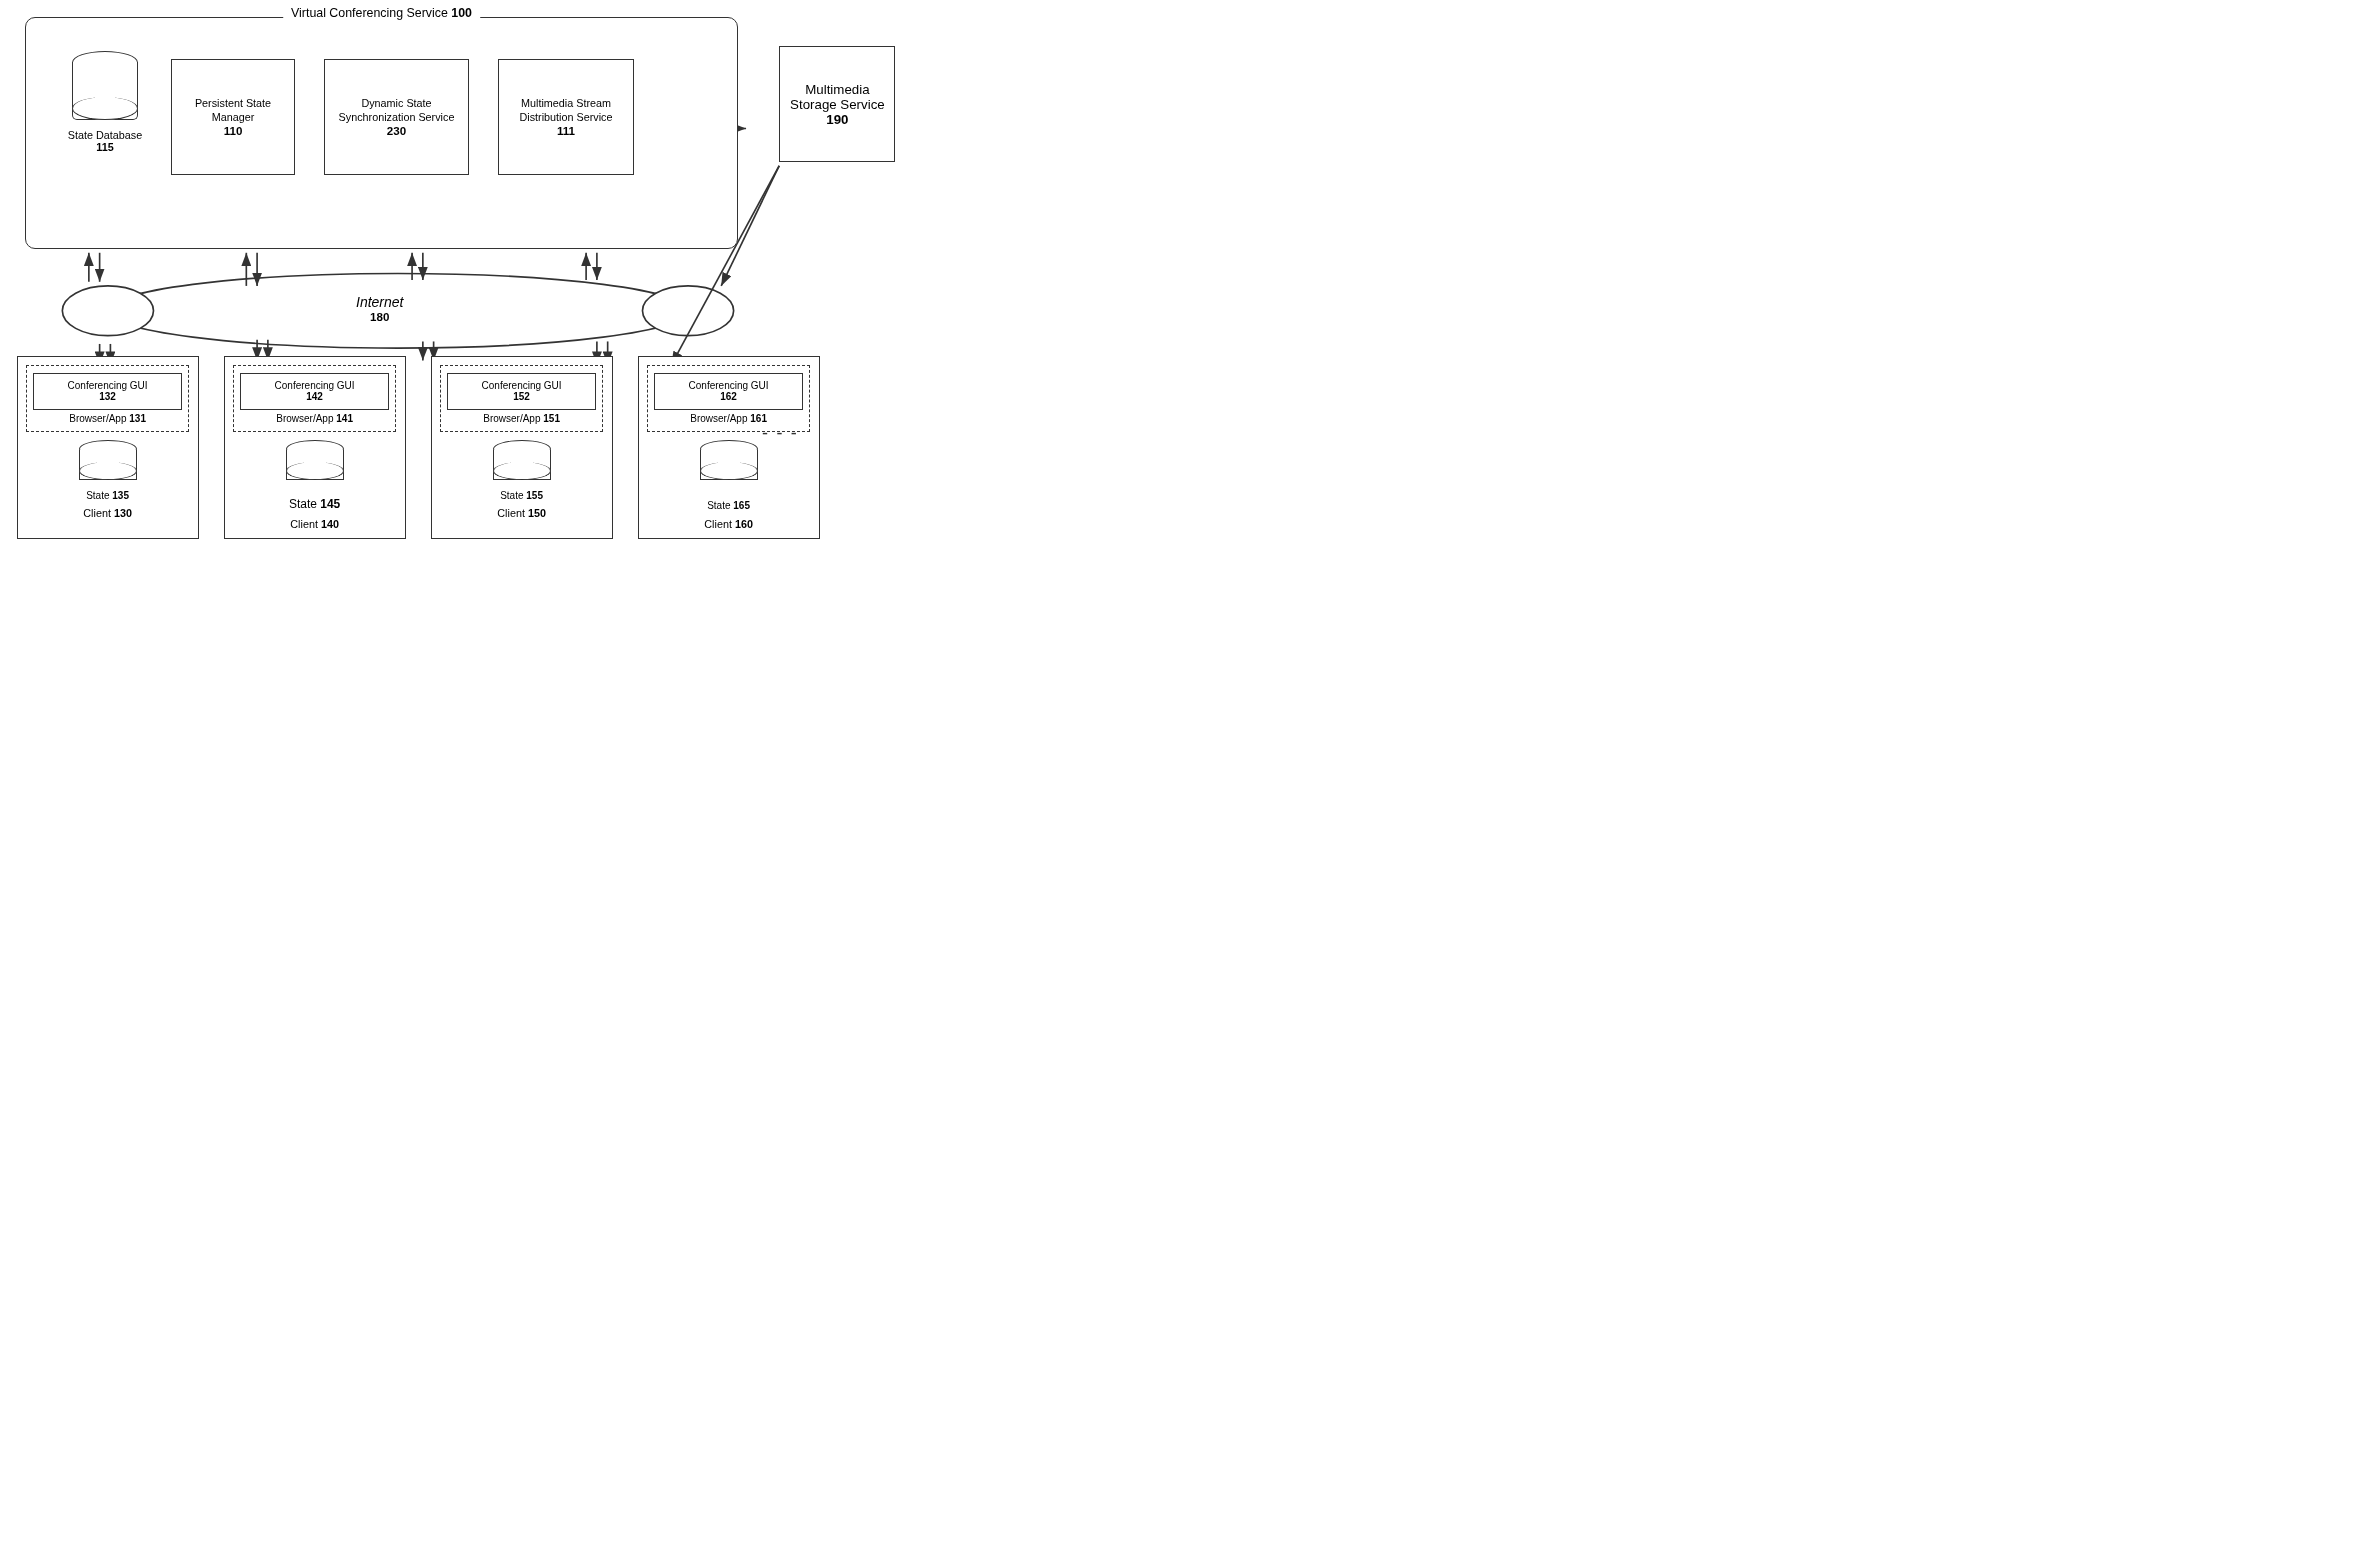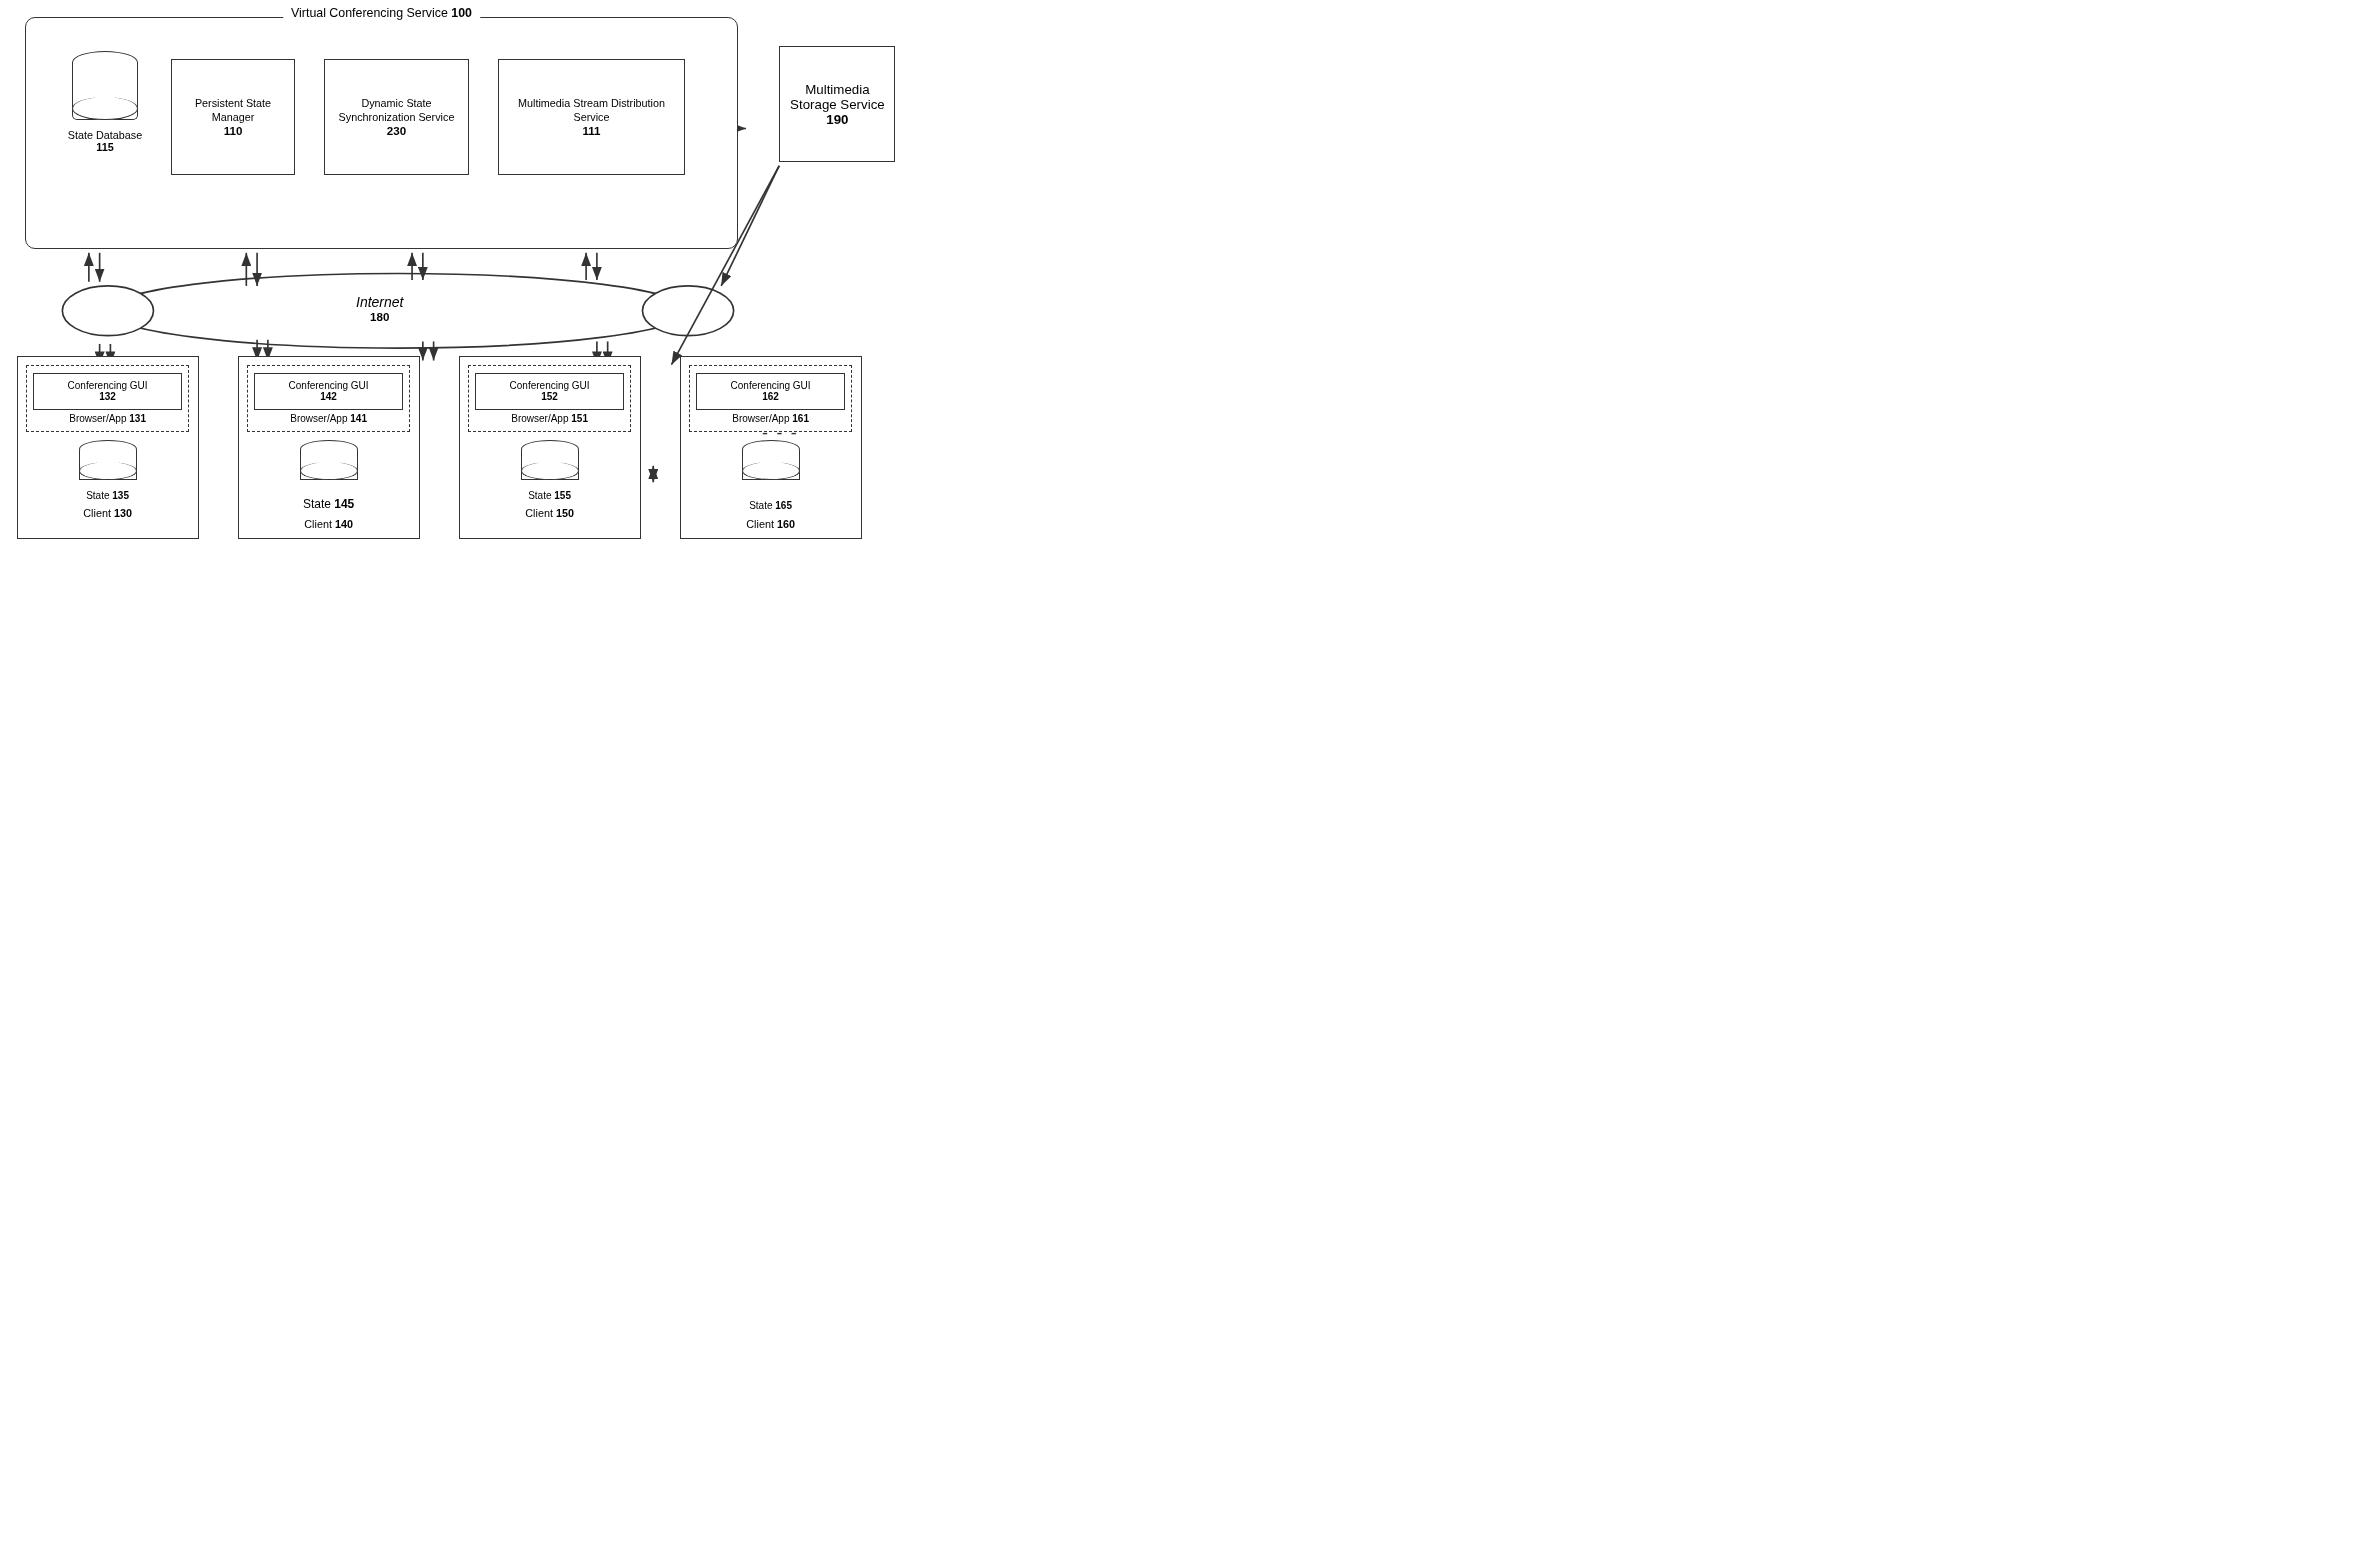--- a/index.html
+++ b/index.html
@@ -126,21 +126,21 @@
       padding: 6.6px;
     }
 
     
     .clients-area {
       position: absolute;
       top: 356px;
       left: 16.6px;
       width: 878px;
       display: flex;
-      gap: 39px;
+      gap: 25px;
     }
 
     .client-box {
       width: 182px;
       border: 1.7px solid #333;
       padding: 8.3px;
       position: relative;
       background: #fff;
     }
 
@@ -320,21 +320,21 @@
   <div class="service-box" style="left:145px; top:41px; width:124px; height:116px;">
     <div class="label">Persistent State Manager</div>
     <div class="number">110</div>
   </div>
 
   <div class="service-box" style="left:298px; top:41px; width:145px; height:116px;">
     <div class="label">Dynamic State Synchronization Service</div>
     <div class="number">230</div>
   </div>
 
-  <div class="service-box" style="left:472px; top:41px; width:187px; height:116px;">
+  <div class="service-box" style="left:472px; top:41px; width:136px; height:116px;">
     <div class="label">Multimedia Stream Distribution Service</div>
     <div class="number">111</div>
   </div>
 </div>
 
 <div class="multimedia-storage">
   <div class="label">Multimedia Storage Service</div>
   <div class="number bold">190</div>
 </div>
 

